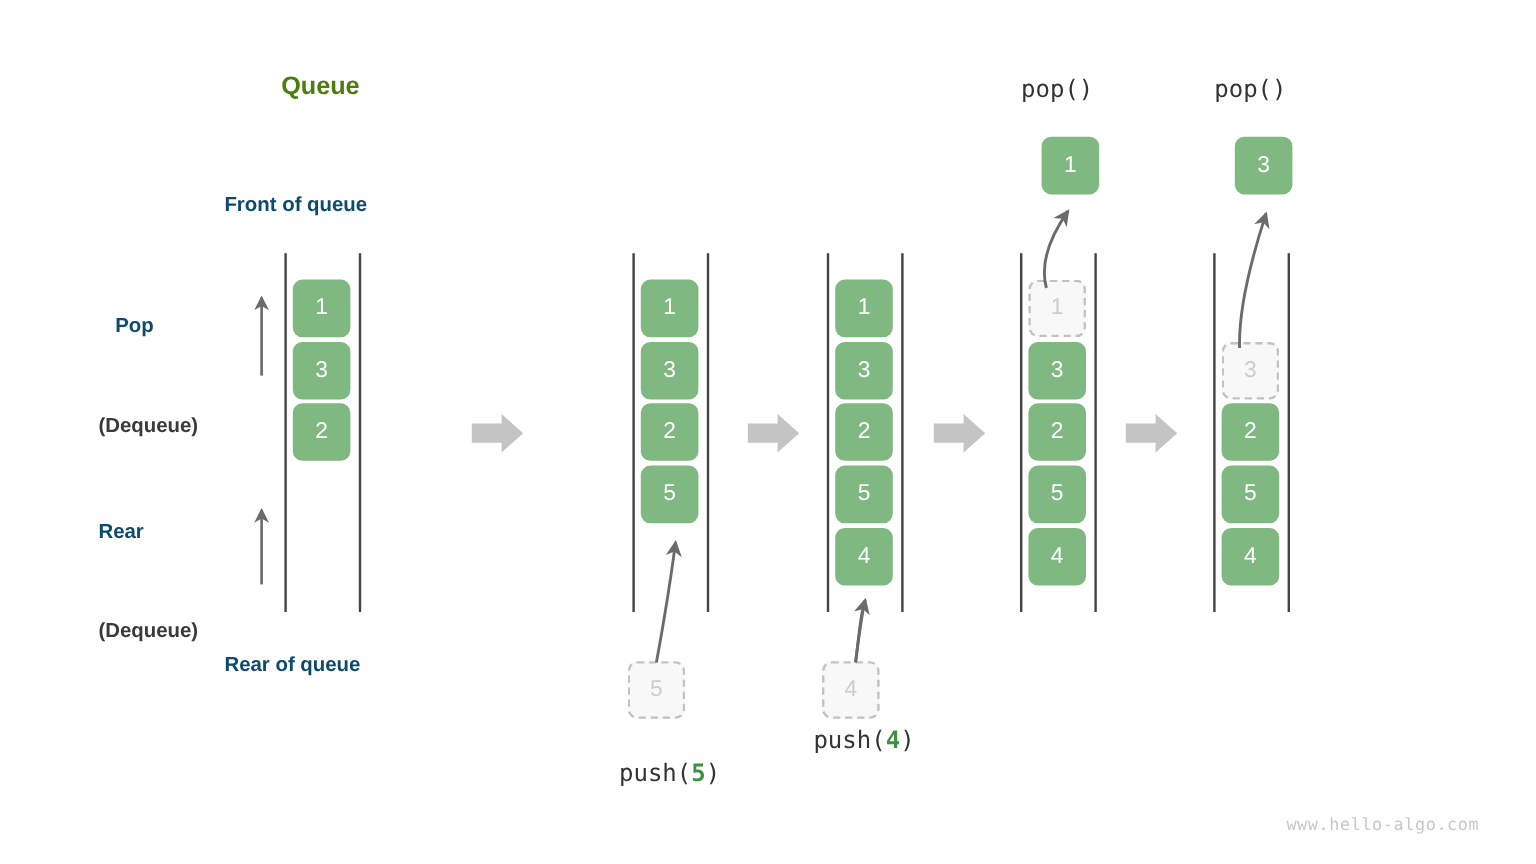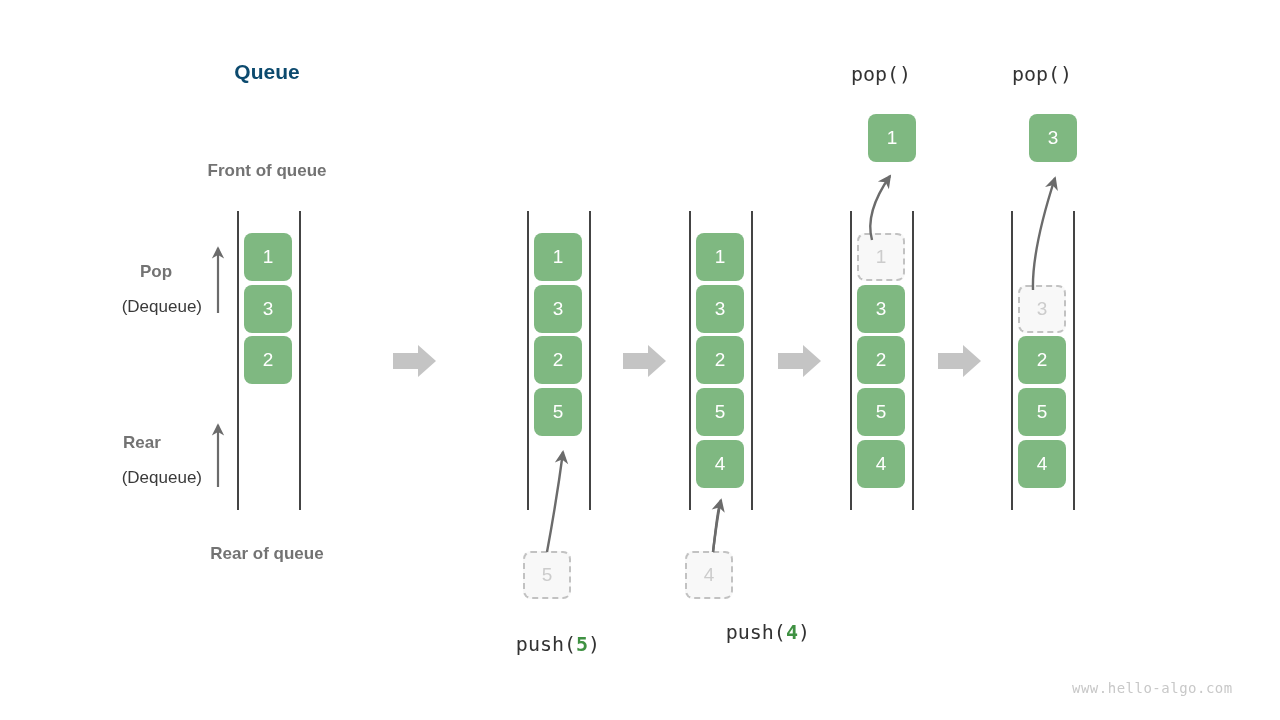--- a/index.html
+++ b/index.html
@@ -15,41 +15,41 @@
     overflow: hidden;
     font-family: "Liberation Sans", sans-serif;
   }
 
   
   .diagram-title {
     position: absolute;
     font-family: "Liberation Sans", sans-serif;
     font-weight: bold;
     font-size: 21px;
+    color: #4d7c0f;
+    white-space: nowrap;
+    text-align: center;
+  }
+  .bold-label {
+    position: absolute;
+    font-family: "Liberation Sans", sans-serif;
+    font-weight: bold;
+    font-size: 17px;
     color: #0c4a6e;
     white-space: nowrap;
-    text-align: center;
-  }
-  .bold-label {
-    position: absolute;
-    font-family: "Liberation Sans", sans-serif;
-    font-weight: bold;
-    font-size: 17px;
-    color: #737373;
-    white-space: nowrap;
-    text-align: center;
   }
   .sub-label {
     position: absolute;
     font-family: "Liberation Sans", sans-serif;
-    font-weight: normal;
+    font-weight: bold;
     font-size: 17px;
     color: #3a3a3a;
     white-space: nowrap;
-    text-align: right;
+    text-align: left;
+    margin-top: 48px;
   }
   .op-label {
     position: absolute;
     font-family: "DejaVu Sans Mono", monospace;
     font-size: 20px;
     color: #333333;
     white-space: nowrap;
     text-align: center;
     letter-spacing: 0px;
   }
@@ -135,21 +135,21 @@
       <div class="qbox ghost" style="left: 523px; top: 551px;">5</div>
       <div class="op-label" style="left: 468px; width: 180px; top: 632px;"><span>push(</span><span class="arg">5</span><span>)</span></div>
       <div class="rail" style="left: 689px; top: 211px; height: 299px;"></div>
       <div class="rail" style="left: 751px; top: 211px; height: 299px;"></div>
       <div class="qbox" style="left: 696px; top: 233px;">1</div>
       <div class="qbox" style="left: 696px; top: 284.7px;">3</div>
       <div class="qbox" style="left: 696px; top: 336.4px;">2</div>
       <div class="qbox" style="left: 696px; top: 388.1px;">5</div>
       <div class="qbox" style="left: 696px; top: 439.8px;">4</div>
       <div class="qbox ghost" style="left: 685px; top: 551px;">4</div>
-      <div class="op-label" style="left: 630px; width: 180px; top: 620px; text-align: right;"><span>push(</span><span class="arg">4</span><span>)</span></div>
+      <div class="op-label" style="left: 630px; width: 180px; top: 604px;"><span>push(</span><span class="arg">4</span><span>)</span></div>
       <div class="rail" style="left: 850px; top: 211px; height: 299px;"></div>
       <div class="rail" style="left: 912px; top: 211px; height: 299px;"></div>
       <div class="qbox ghost" style="left: 857px; top: 233px;">1</div>
       <div class="qbox" style="left: 857px; top: 284.7px;">3</div>
       <div class="qbox" style="left: 857px; top: 336.4px;">2</div>
       <div class="qbox" style="left: 857px; top: 388.1px;">5</div>
       <div class="qbox" style="left: 857px; top: 439.8px;">4</div>
       <div class="qbox" style="left: 868px; top: 114px;">1</div>
       <div class="op-label" style="left: 791px; width: 180px; top: 62px;">pop()</div>
       <div class="rail" style="left: 1011px; top: 211px; height: 299px;"></div>

